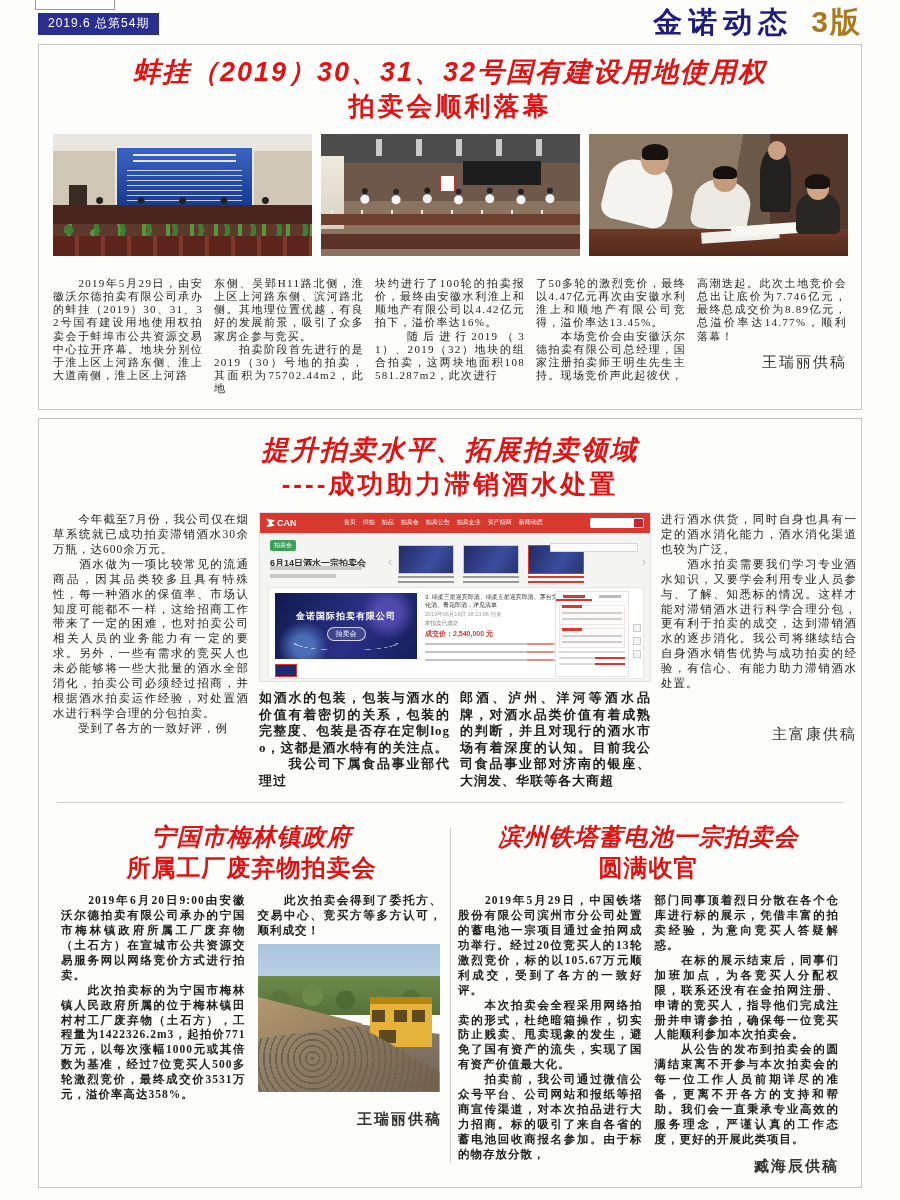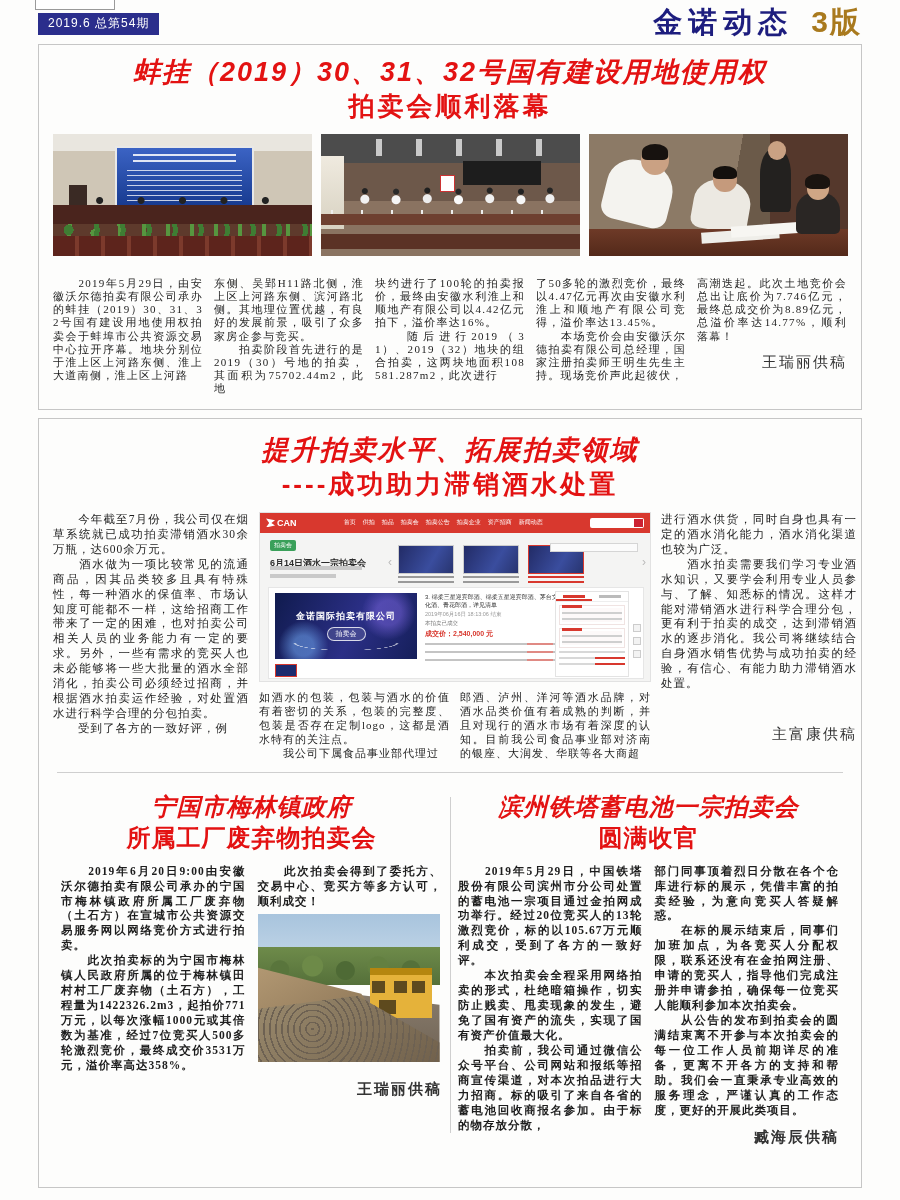--- a/index.html
+++ b/index.html
@@ -81,21 +81,21 @@
   
   .cols5{display:flex;gap:11px;margin-top:21px;}
   .cols5 .col{flex:1;font-size:11px;line-height:1.2;letter-spacing:1.3px;text-align:justify;word-break:break-all;}
   .para{margin:0;text-align:justify;}
   .byline{text-align:right;font-size:15px;color:#333;letter-spacing:2px;margin-top:10px;}
   
   .a2body{display:flex;gap:10px;margin-top:10px;}
   .sidecol{width:196px;flex:none;font-size:11.5px;line-height:1.3;letter-spacing:1px;word-break:break-all;}
   .a2mid{width:392px;flex:none;}
   .midcols{display:flex;gap:10px;margin-top:8px;}
-  .midcols .col{flex:1;font-size:11px;line-height:1.28;letter-spacing:1px;text-align:justify;word-break:break-all;}
+  .midcols .col{flex:1;font-size:13px;line-height:1.28;letter-spacing:1px;text-align:justify;word-break:break-all;font-weight:bold;}
   .a2divider{border:none;border-top:1px solid #cfcfcf;margin:12px 4px 0 4px;}
   
   .web{width:392px;height:170px;position:relative;background:#f4f4f3;border:1px solid #e2e2e2;box-sizing:border-box;overflow:hidden;font-family:"Liberation Sans","DejaVu Sans",sans-serif;}
   .web *{box-sizing:border-box;}
   .wnav{position:absolute;left:0;top:0;width:100%;height:20px;background:#d8382e;display:flex;align-items:center;padding:0 6px;gap:6px;}
   .wlogo{display:flex;align-items:center;gap:2px;color:#fff;font-weight:bold;font-size:9px;flex:none;}
   .wlogo .glyph{width:9px;height:9px;background:#fff;clip-path:polygon(0 0,100% 20%,60% 50%,100% 80%,0 100%,35% 50%);}
   .wmenu{display:flex;gap:7px;flex:1;justify-content:center;}
   .wmenu span{color:#fff;font-size:6px;white-space:nowrap;}
   .wsearch{width:54px;height:10px;background:#fff;border-radius:2px;flex:none;position:relative;}

